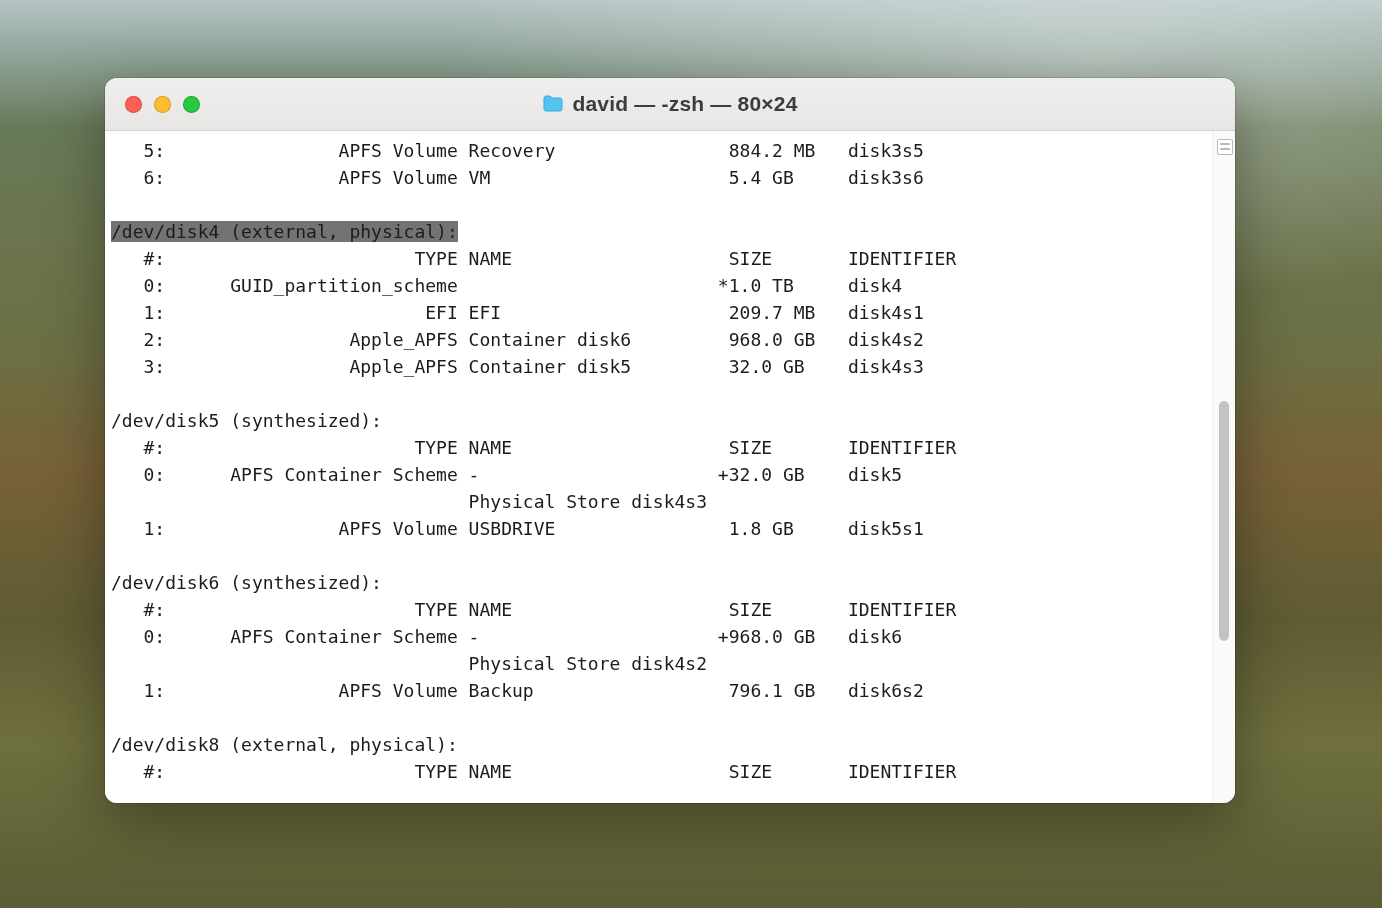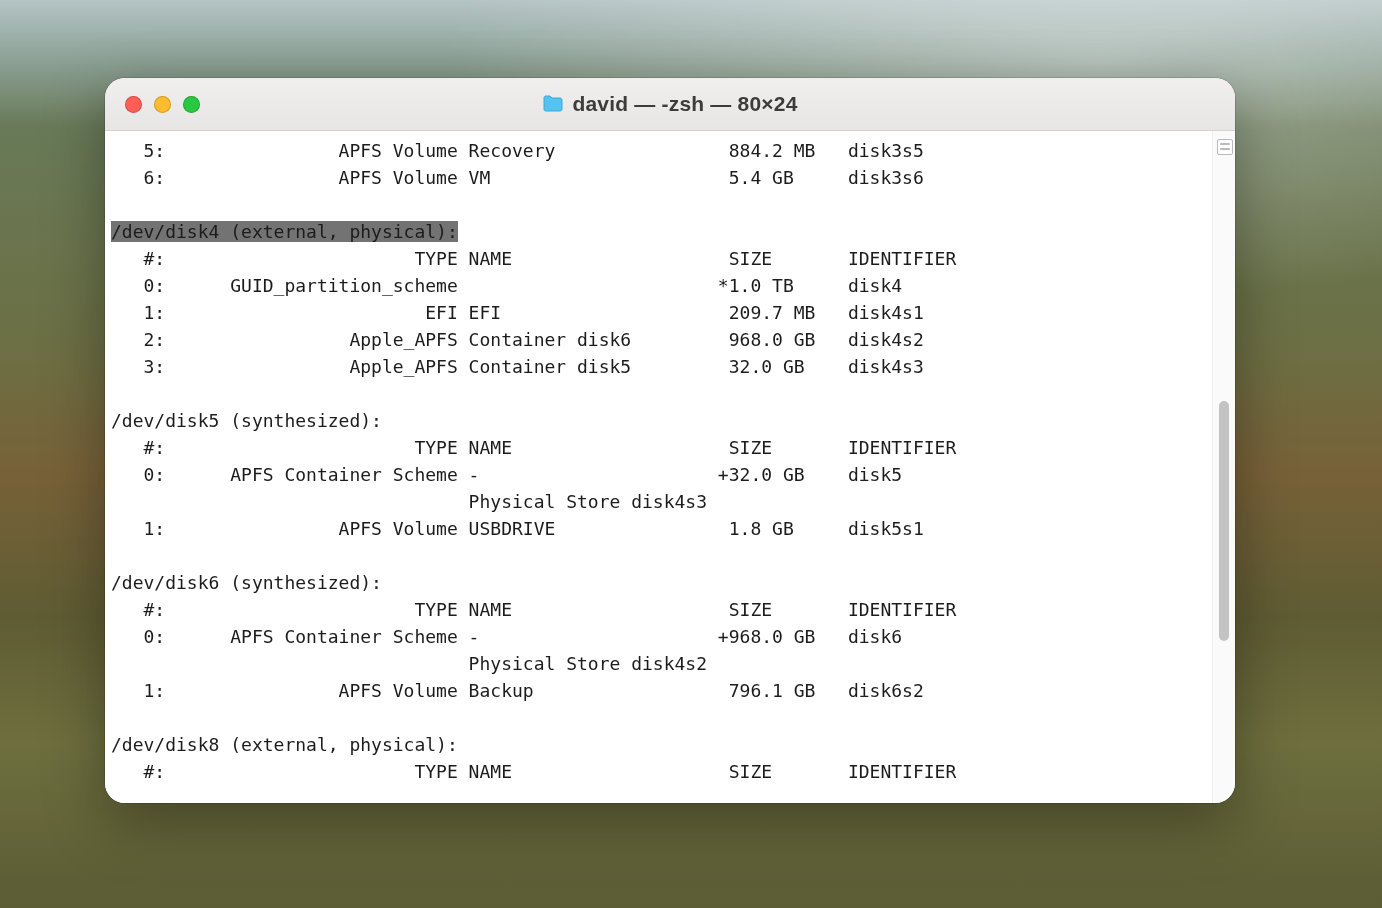--- a/index.html
+++ b/index.html
@@ -23,21 +23,21 @@
   }
 
   
   .window {
     position: absolute;
     left: 105px;
     top: 78px;
     width: 1130px;
     height: 725px;
     background: #fff;
-    border-radius: 20px;
+    border-radius: 12px;
     box-shadow: 0 18px 60px rgba(0,0,0,.35), 0 0 0 1px rgba(0,0,0,.12);
     overflow: hidden;
     display: flex;
     flex-direction: column;
   }
 
   .titlebar {
     height: 52px;
     flex: 0 0 52px;
     background: linear-gradient(#f1efee, #e8e6e5);

